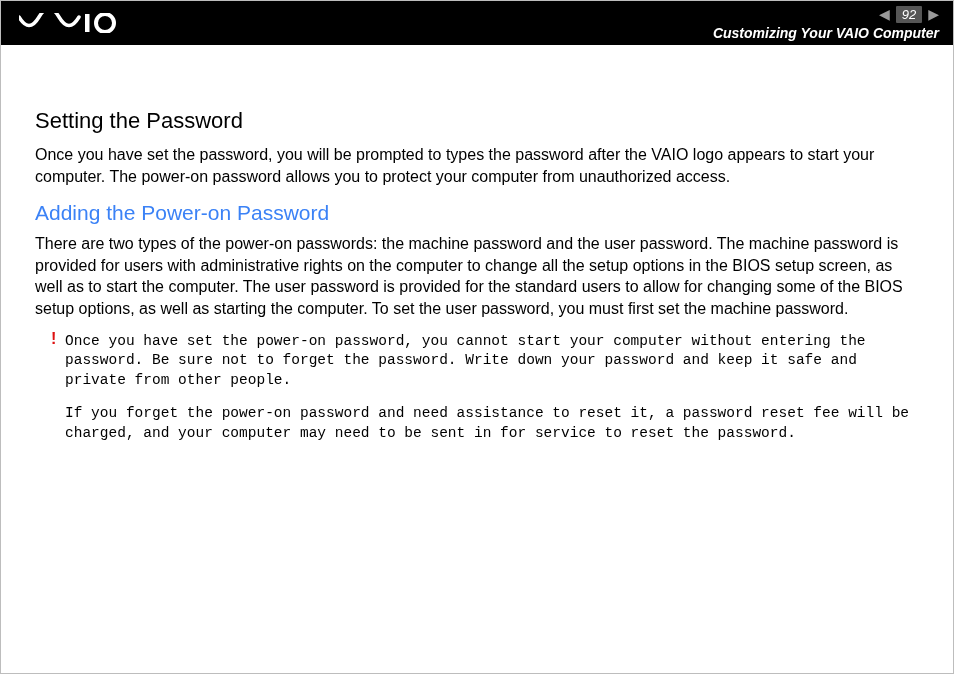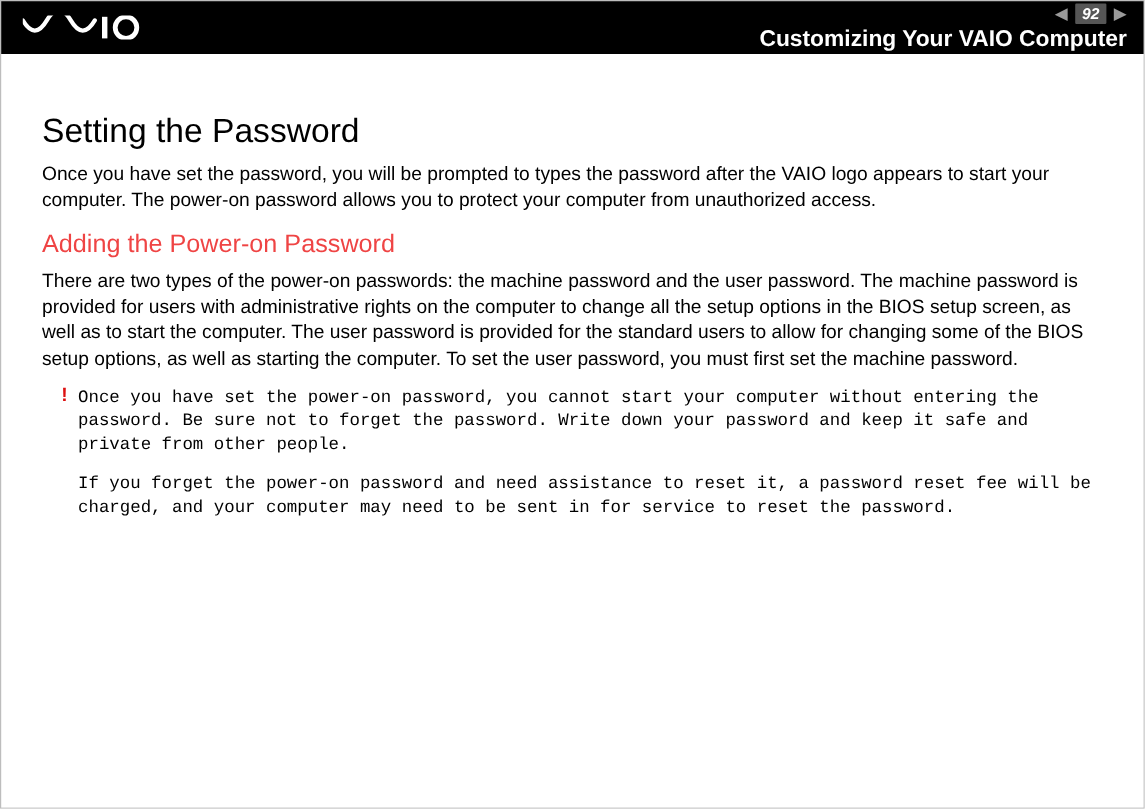--- a/index.html
+++ b/index.html
@@ -3,27 +3,27 @@
 <meta charset="utf-8">
 <style>
   * { box-sizing: border-box; margin: 0; padding: 0; }
   html, body { width: 954px; height: 674px; font-family: Arial, Helvetica, sans-serif; background: #fff; color: #000; }
   .page { width: 954px; height: 674px; border: 1px solid #bdbdbd; position: relative; }
   .header { background: #000; color: #fff; height: 44px; display: flex; align-items: center; justify-content: space-between; padding: 0 14px 0 18px; }
   .logo { display: flex; align-items: center; }
   .logo svg { height: 20px; width: auto; }
   .header-right { display: flex; flex-direction: column; align-items: flex-end; }
   .pager { display: flex; align-items: center; gap: 6px; background: #000; margin-bottom: 2px; }
-  .pager-box { background: #565656; color: #fff; font-style: italic; font-weight: bold; font-size: 13px; padding: 1px 6px; border-radius: 1px; }
+  .pager-box { background: #565656; color: #fff; font-style: italic; font-weight: normal; font-size: 13px; padding: 1px 6px; border-radius: 1px; }
   .pager-arrow { color: #9a9a9a; font-size: 14px; line-height: 1; }
-  .breadcrumb { font-weight: bold; font-size: 19px; color: #fff; }
+  .breadcrumb { font-weight: bold; font-style: italic; font-size: 14px; color: #fff; }
   .content { padding: 48px 34px 0 34px; }
-  h1.title { font-weight: 400; font-size: 28px; letter-spacing: 0; margin-bottom: 10px; }
+  h1.title { font-weight: 400; font-size: 22px; letter-spacing: 0; margin-bottom: 10px; margin-top: 15px; }
   p.body { font-size: 16px; line-height: 1.35; margin-bottom: 10px; }
-  h2.subheading { color: #ef4444; font-weight: 400; font-size: 21px; margin-top: 14px; margin-bottom: 8px; }
+  h2.subheading { color: #3b82f6; font-weight: 400; font-size: 21px; margin-top: 14px; margin-bottom: 8px; }
   .note-block { margin-left: 30px; margin-top: 12px; position: relative; }
   .bang { position: absolute; left: -14px; top: -2px; color: #d11; font-weight: bold; font-size: 16px; }
   .note { font-size: 14.5px; line-height: 1.35; margin-bottom: 14px; font-family: Liberation Mono, monospace; }
 </style>
 </head>
 <body>
 
 <div class="page">
   <div class="header">
     <div class="logo">

